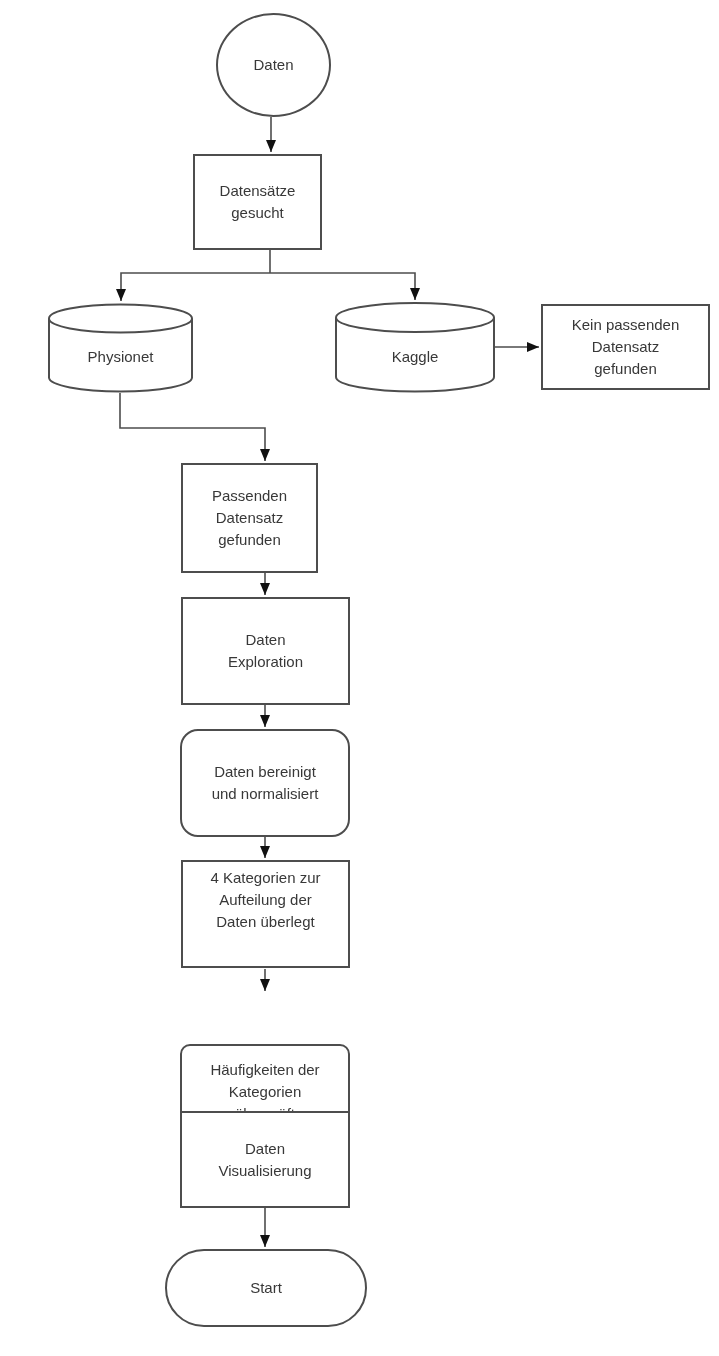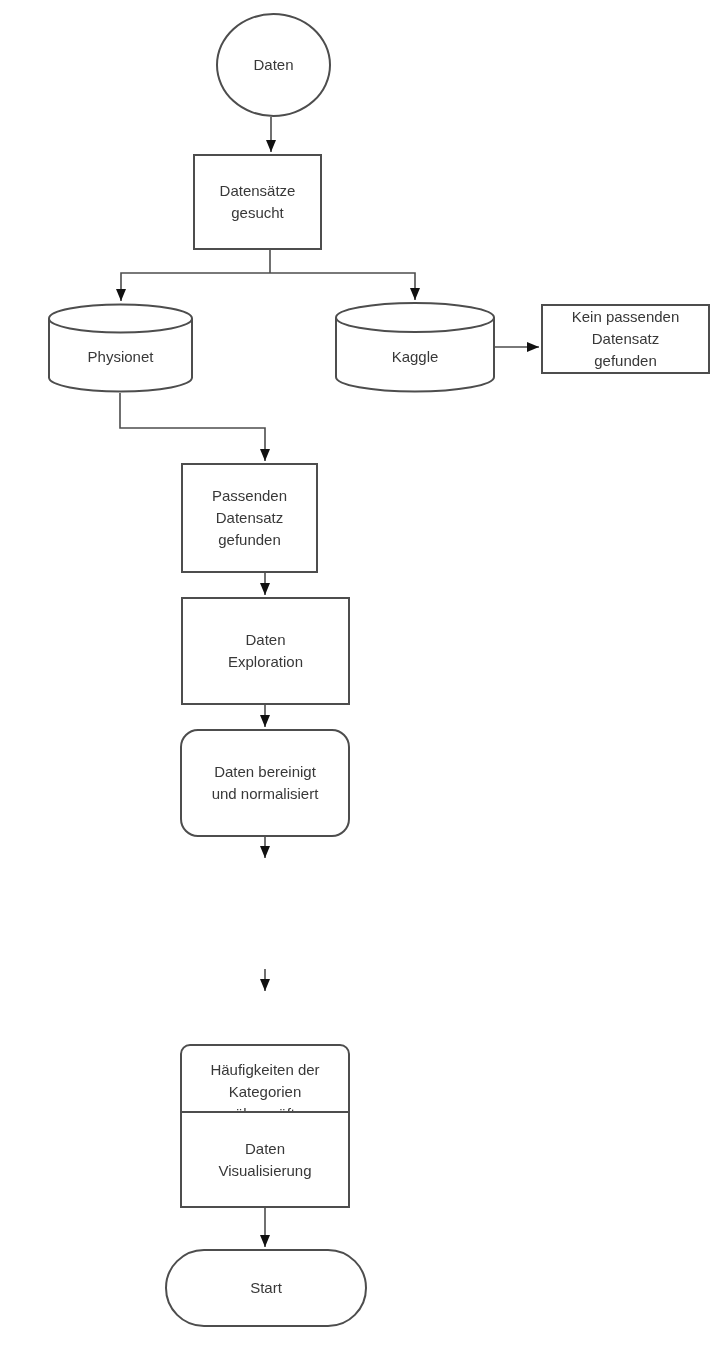--- a/index.html
+++ b/index.html
@@ -88,21 +88,21 @@
   </div>
 
   <div class="node cylinder" style="left:335px; top:302px; width:160px; height:91px;">
     <svg class="shape" width="160" height="91" viewBox="0 0 160 91">
       <path d="M1,15.5 L1,75 A79,14.5 0 0 0 159,75 L159,15.5" fill="#ffffff" stroke="#4d4d4d" stroke-width="2"></path>
       <ellipse cx="80" cy="15.5" rx="79" ry="14.5" fill="#ffffff" stroke="#4d4d4d" stroke-width="2"></ellipse>
     </svg>
     <span class="label">Kaggle</span>
   </div>
 
-  <div class="node" style="left:541px; top:304px; width:169px; height:70px;">
+  <div class="node" style="left:541px; top:304px; width:169px; height:86px;">
     <span class="label">Kein passenden
 Datensatz
 gefunden</span>
   </div>
 
   <div class="node" style="left:181px; top:463px; width:137px; height:110px;">
     <span class="label">Passenden
 Datensatz
 gefunden</span>
   </div>
@@ -110,20 +110,25 @@
   <div class="node" style="left:181px; top:597px; width:169px; height:108px;">
     <span class="label">Daten
 Exploration</span>
   </div>
 
   <div class="node" style="left:180px; top:729px; width:170px; height:108px;border-radius:18px;">
     <span class="label">Daten bereinigt
 und normalisiert</span>
   </div>
 
+  <div class="node top-align" style="left:181px; top:860px; width:169px; height:108px;">
+    <span class="label">4 Kategorien zur
+Aufteilung der
+Daten überlegt</span>
+  </div>
 
   <div class="node" style="left:180px; top:1044px; width:170px; height:95px;border-radius:10px;">
     <span class="label">Häufigkeiten der
 Kategorien
 überprüft</span>
   </div>
 
   <div class="node" style="left:180px; top:1111px; width:170px; height:97px;">
     <span class="label">Daten
 Visualisierung</span>

